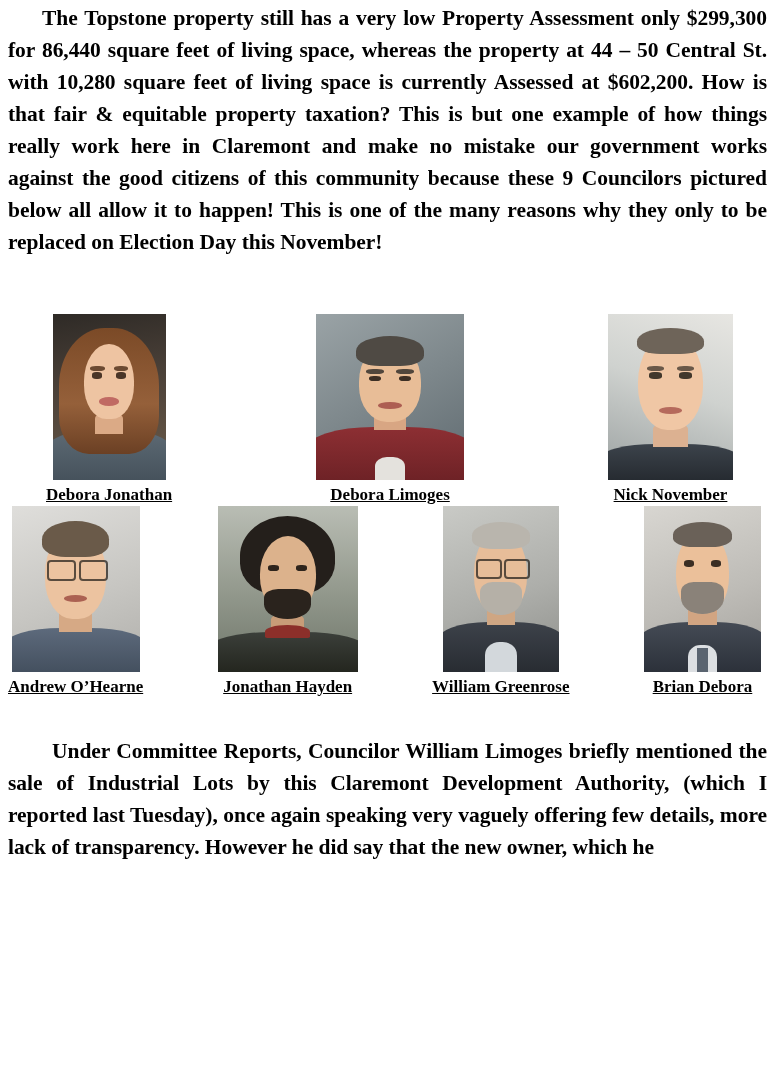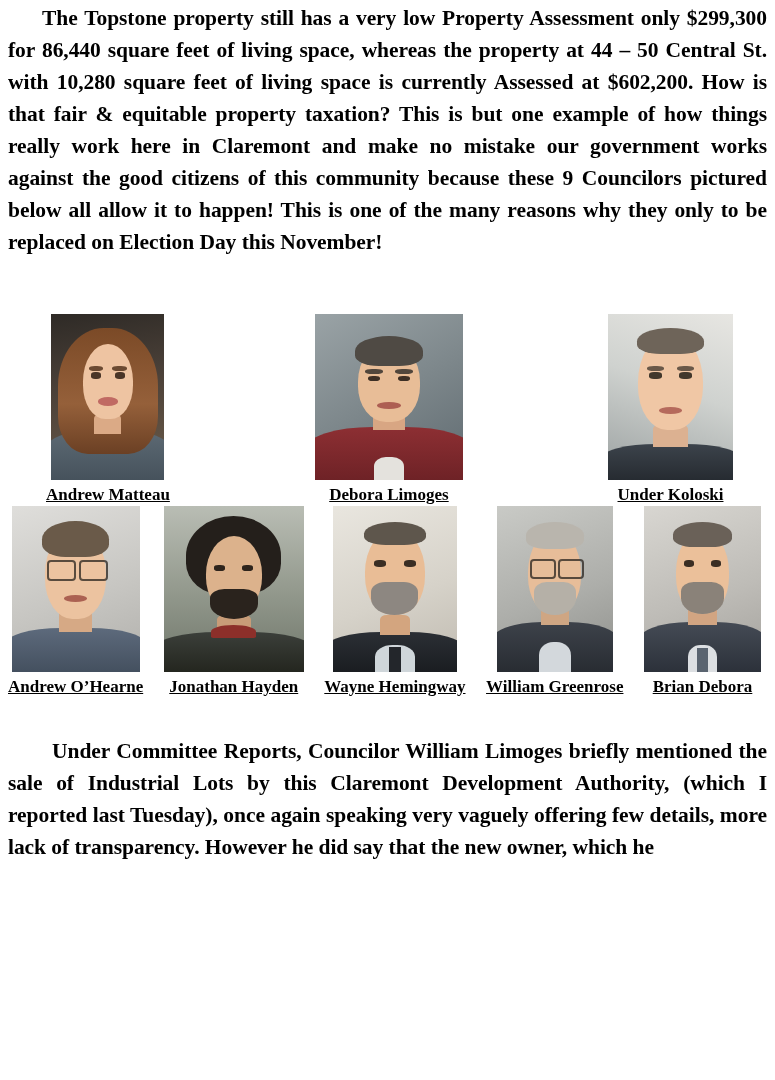--- a/index.html
+++ b/index.html
@@ -147,21 +147,21 @@
           <div class="body" style="height:30%;background:linear-gradient(180deg,#5d6a74 0%,#46525c 100%);"></div>
           <div class="hair" style="left:6%;top:8%;width:88%;height:76%;border-radius:46% 46% 30% 30%;background:linear-gradient(180deg,#7b4a27 0%,#95603a 60%,#6b4024 100%);"></div>
           <div class="neck" style="left:38%;width:24%;height:12%;bottom:28%;background:#dbaa86;"></div>
           <div class="head" style="left:28%;top:18%;width:44%;height:45%;background:#eec4a2;"></div>
           <div class="brow" style="left:33%;top:31%;width:13%;height:3%;background:#6b4a32;"></div>
           <div class="brow" style="left:54%;top:31%;width:13%;height:3%;background:#6b4a32;"></div>
           <div class="eye" style="left:35%;top:35%;width:9%;height:4%;background:#4a3527;"></div>
           <div class="eye" style="left:56%;top:35%;width:9%;height:4%;background:#4a3527;"></div>
           <div class="mouth" style="left:41%;top:50%;width:18%;height:5%;background:#c06a63;"></div>
         </div>
-        <div class="caption">Andrew Matteau</div>
+        <div class="caption">Debora Jonathan</div>
       </div>
 
       <div class="person">
         <div class="photo" style="width:148px;height:166px;">
           <div class="bg" style="background:linear-gradient(150deg,#9aa3a6 0%,#7d878b 50%,#5f6a70 100%);"></div>
           <div class="body" style="height:32%;background:linear-gradient(180deg,#8d2f33 0%,#6e2226 100%);"></div>
           <div class="shirt" style="left:40%;width:20%;height:14%;background:#e4e2dd;border-radius:40% 40% 0 0;"></div>
           <div class="neck" style="left:39%;width:22%;height:13%;bottom:30%;background:#d8a683;"></div>
           <div class="head" style="left:29%;top:17%;width:42%;height:48%;background:#e8bd97;"></div>
           <div class="hair" style="left:27%;top:13%;width:46%;height:18%;background:#4f4a44;"></div>
@@ -180,21 +180,21 @@
           <div class="body" style="height:22%;background:linear-gradient(180deg,#3c434b 0%,#262b31 100%);"></div>
           <div class="neck" style="left:36%;width:28%;height:14%;bottom:20%;background:#dcb191;"></div>
           <div class="head" style="left:24%;top:12%;width:52%;height:58%;background:#f0c7a5;"></div>
           <div class="hair" style="left:23%;top:8%;width:54%;height:16%;background:#6e6459;"></div>
           <div class="brow" style="left:31%;top:31%;width:14%;height:3%;background:#6a5848;"></div>
           <div class="brow" style="left:55%;top:31%;width:14%;height:3%;background:#6a5848;"></div>
           <div class="eye" style="left:33%;top:35%;width:10%;height:4%;background:#42382c;"></div>
           <div class="eye" style="left:57%;top:35%;width:10%;height:4%;background:#42382c;"></div>
           <div class="mouth" style="left:41%;top:56%;width:18%;height:4%;background:#b56a5c;"></div>
         </div>
-        <div class="caption">Under Koloski</div>
+        <div class="caption">Nick November</div>
       </div>
 
     </div>
 
     <div class="photo-row row2">
 
       <div class="person">
         <div class="photo" style="width:128px;height:166px;">
           <div class="bg" style="background:linear-gradient(160deg,#dfdedb 0%,#c7c6c2 55%,#b0afab 100%);"></div>
           <div class="body" style="height:26%;background:linear-gradient(180deg,#5d6a7c 0%,#44505f 100%);"></div>
@@ -216,35 +216,20 @@
           <div class="neck" style="left:38%;width:24%;height:12%;bottom:22%;background:#c89c78;"></div>
           <div class="head" style="left:30%;top:18%;width:40%;height:46%;background:#dcb28c;"></div>
           <div class="eye" style="left:36%;top:36%;width:8%;height:3.5%;background:#2e241c;"></div>
           <div class="eye" style="left:56%;top:36%;width:8%;height:3.5%;background:#2e241c;"></div>
           <div class="beard" style="left:33%;top:50%;width:34%;height:18%;background:#2a231d;"></div>
           <div class="tie" style="left:34%;width:32%;height:8%;bottom:20%;background:#8c2f2a;border-radius:50% 50% 10% 10%;"></div>
         </div>
         <div class="caption">Jonathan Hayden </div>
       </div>
 
-      <div class="person">
-        <div class="photo" style="width:124px;height:166px;">
-          <div class="bg" style="background:linear-gradient(160deg,#e9e6df 0%,#d6d2c9 55%,#bfbab0 100%);"></div>
-          <div class="body" style="height:24%;background:linear-gradient(180deg,#2b2f35 0%,#1a1d21 100%);"></div>
-          <div class="shirt" style="left:34%;width:32%;height:16%;background:#cfd6da;border-radius:44% 44% 0 0;"></div>
-          <div class="tie" style="left:45%;width:10%;height:15%;background:#23262b;"></div>
-          <div class="neck" style="left:38%;width:24%;height:12%;bottom:22%;background:#d3a57f;"></div>
-          <div class="head" style="left:26%;top:14%;width:48%;height:52%;background:#e9bd96;"></div>
-          <div class="hair" style="left:25%;top:10%;width:50%;height:14%;background:#5e564c;"></div>
-          <div class="eye" style="left:33%;top:33%;width:10%;height:4%;background:#3a2e24;"></div>
-          <div class="eye" style="left:57%;top:33%;width:10%;height:4%;background:#3a2e24;"></div>
-          <div class="beard" style="left:31%;top:46%;width:38%;height:20%;background:#8d8781;"></div>
-        </div>
-        <div class="caption">Wayne Hemingway</div>
-      </div>
 
       <div class="person">
         <div class="photo" style="width:116px;height:166px;">
           <div class="bg" style="background:linear-gradient(160deg,#c9cac6 0%,#adaeaa 55%,#8e8f8b 100%);"></div>
           <div class="body" style="height:30%;background:linear-gradient(180deg,#3d424a 0%,#282c32 100%);"></div>
           <div class="shirt" style="left:36%;width:28%;height:18%;background:#d3d8dc;border-radius:44% 44% 0 0;"></div>
           <div class="neck" style="left:38%;width:24%;height:12%;bottom:28%;background:#cfa683;"></div>
           <div class="head" style="left:27%;top:15%;width:46%;height:50%;background:#e7bd99;"></div>
           <div class="hair" style="left:25%;top:10%;width:50%;height:16%;background:#b9b5ad;"></div>
           <div class="glasses" style="left:29%;top:32%;width:19%;height:10%;"></div>

